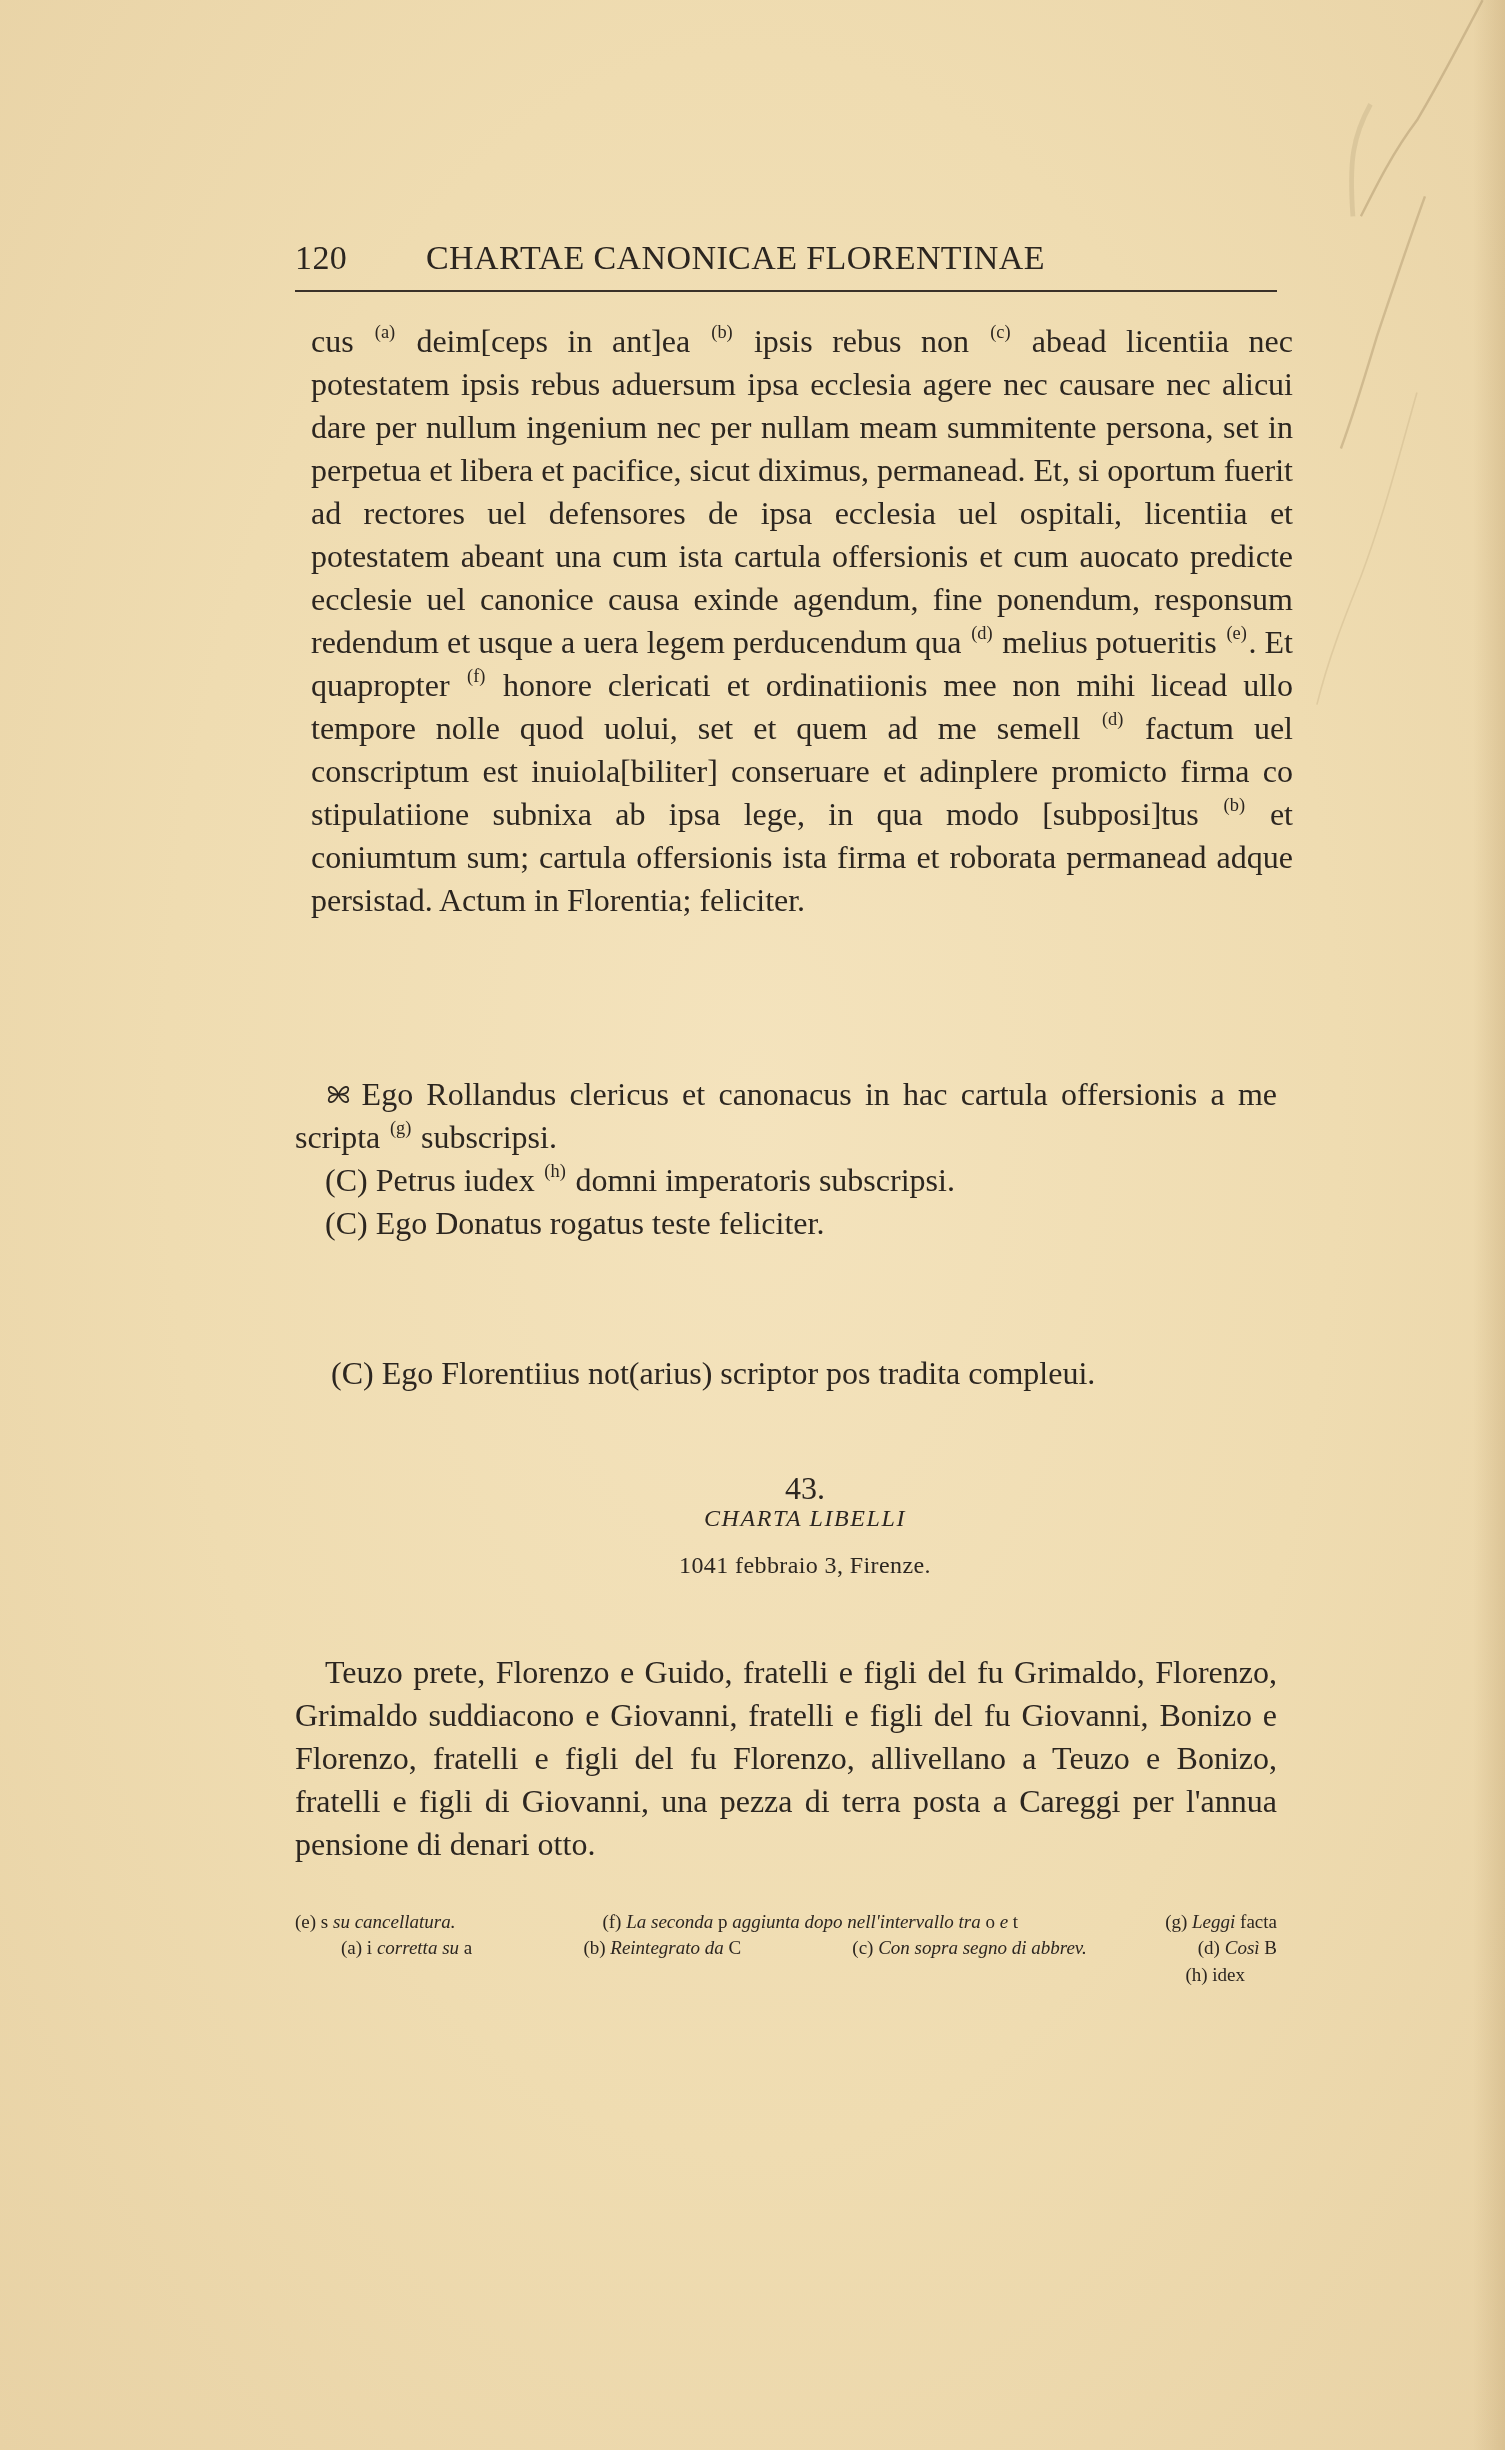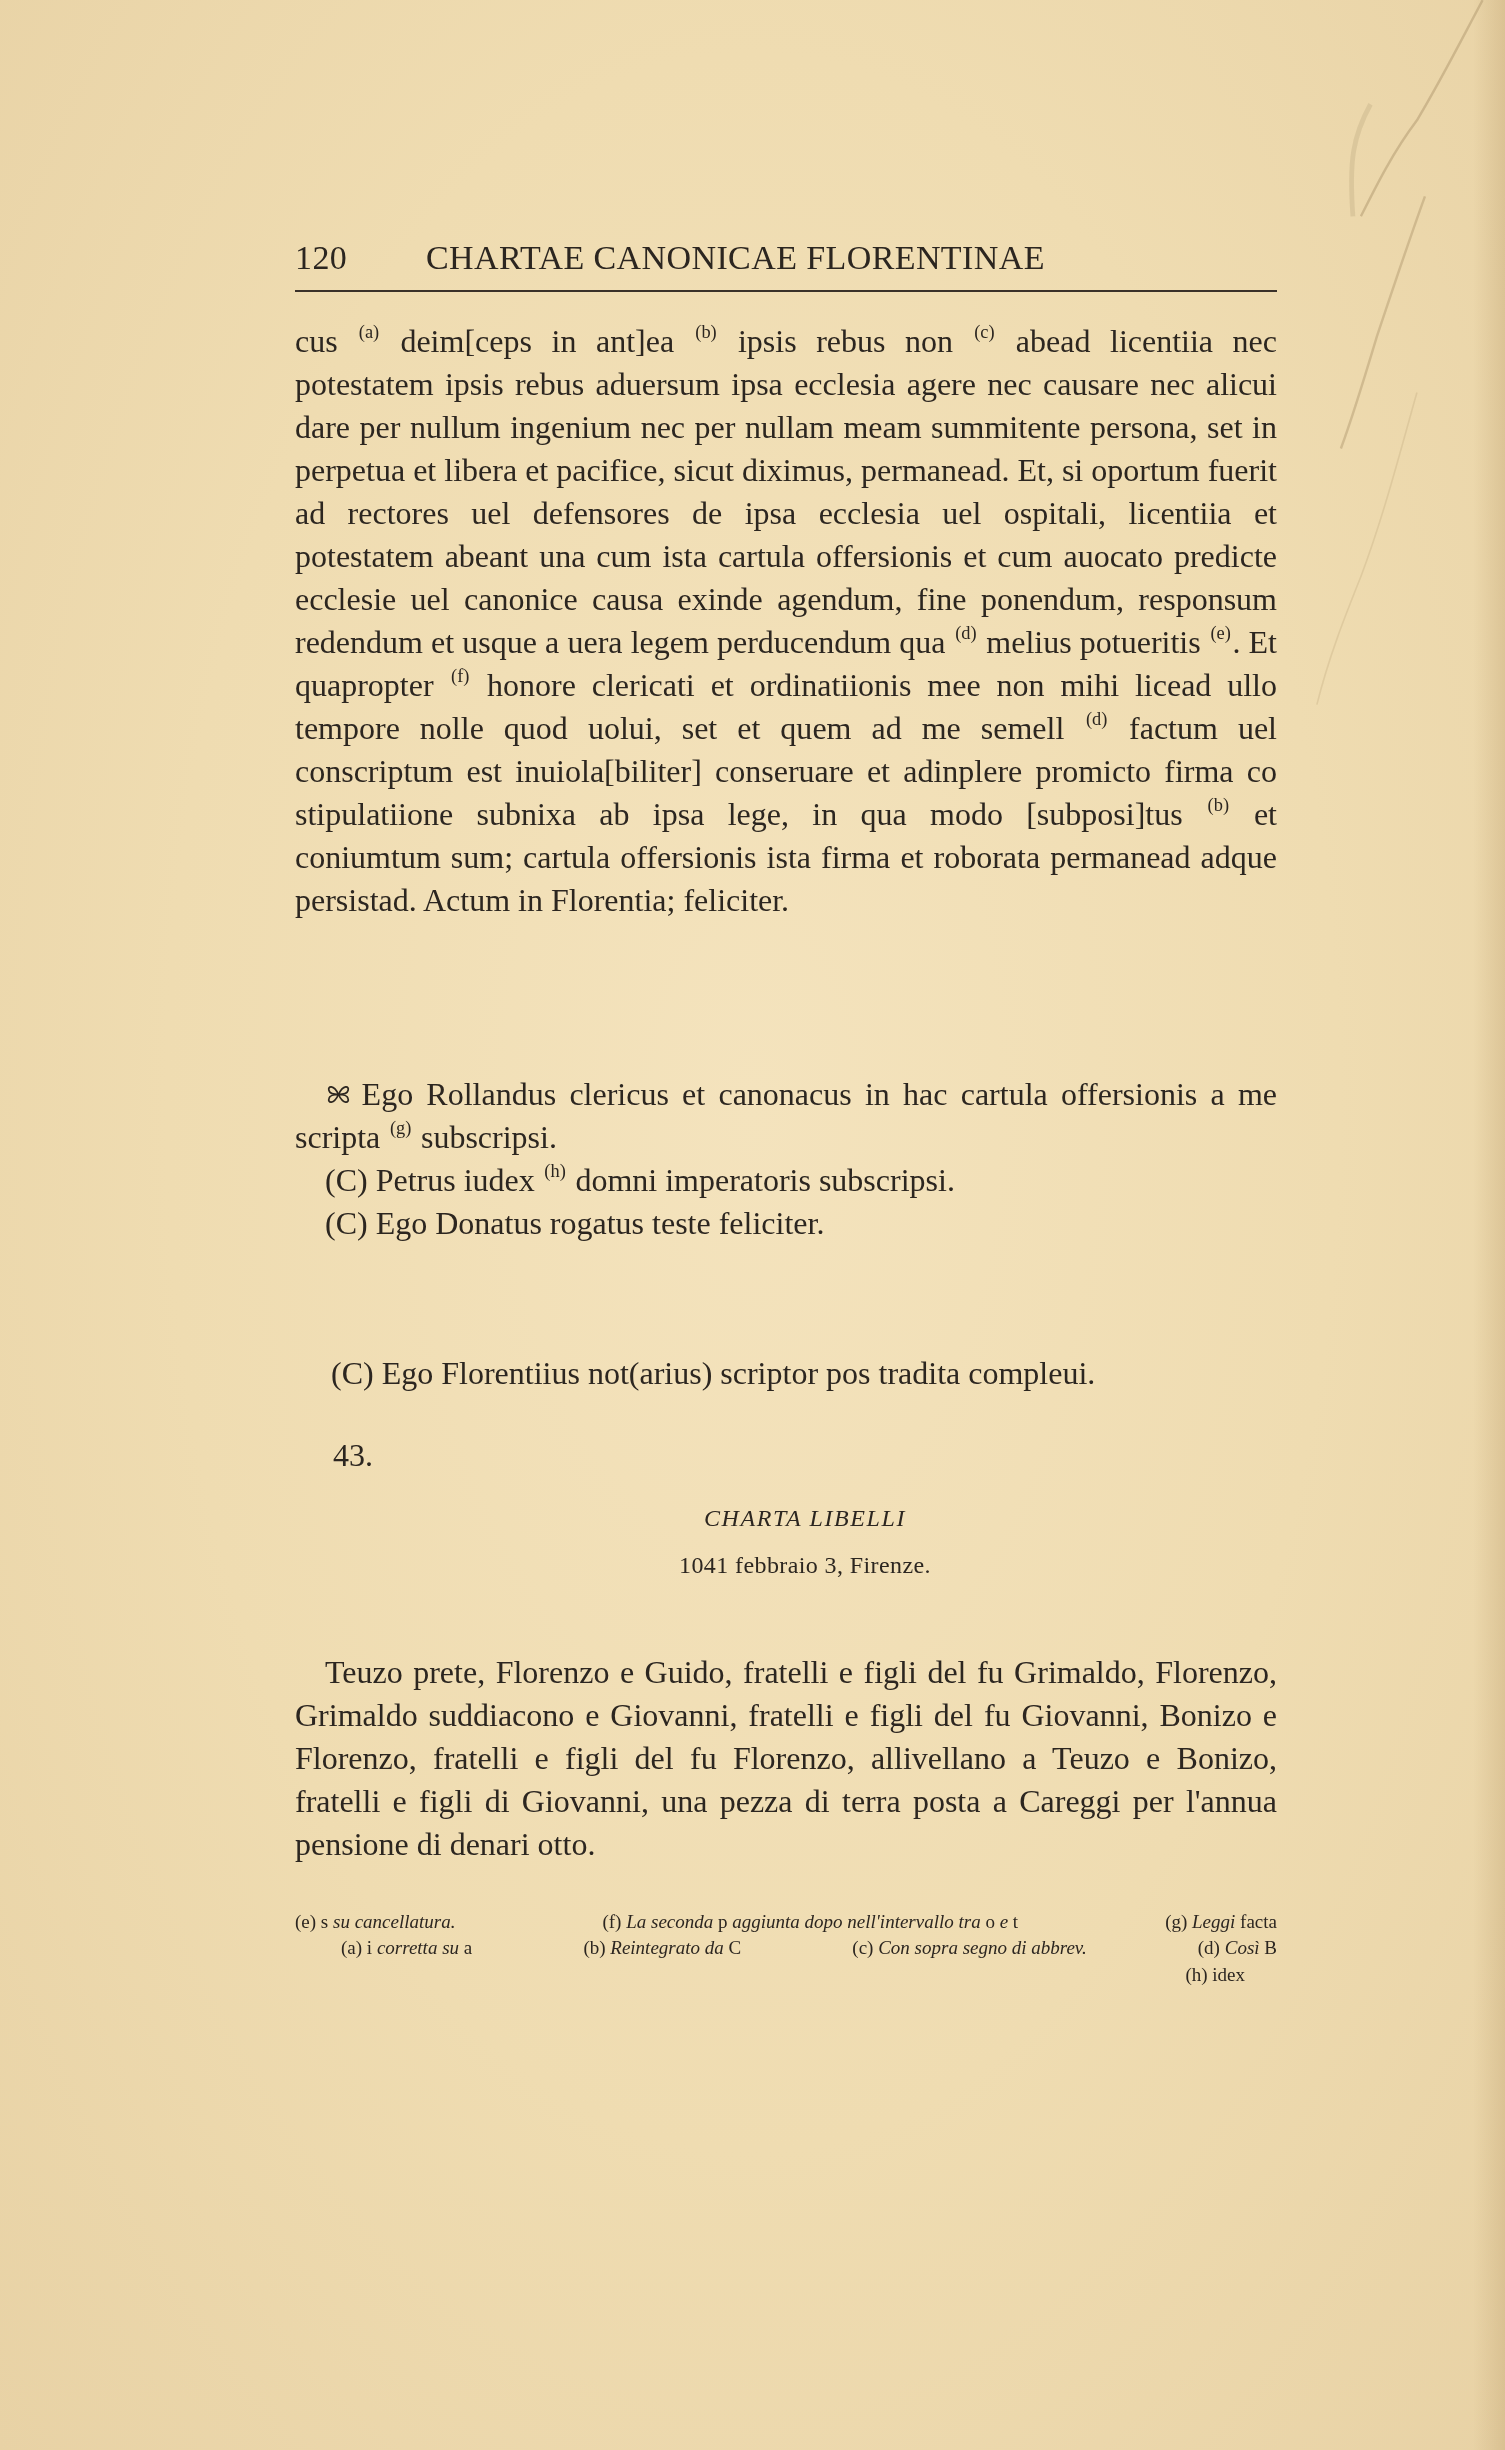--- a/index.html
+++ b/index.html
@@ -57,21 +57,21 @@
       position: absolute;
       top: 290px;
       left: 0;
       width: 982px;
       height: 2.4px;
       background: #3a3129;
     }
     .body-text {
       position: absolute;
       top: 320px;
-      left: 0;
+      left: 16px;
       width: 982px;
       font-size: 32px;
       line-height: 43px;
       text-align: justify;
       text-align-last: auto;
     }
     .para {
       margin: 0;
     }
     .para.last-line-left {
@@ -113,23 +113,24 @@
       left: 6px;
       width: 982px;
       font-size: 32px;
       line-height: 43px;
       text-indent: 30px;
       text-align: justify;
       text-align-last: left;
     }
     .doc-number {
       position: absolute;
-      top: 1436px;
-      left: 0;
-      width: 982px;
+      top: 1469px;
+      left: 0;
+      width: 982px;
+      text-align: center;
       font-size: 32px;
       line-height: 38px;
       padding-left: 38px;
       box-sizing: border-box;
     }
     .doc-title {
       position: absolute;
       top: 1502px;
       left: 0;
       width: 982px;

